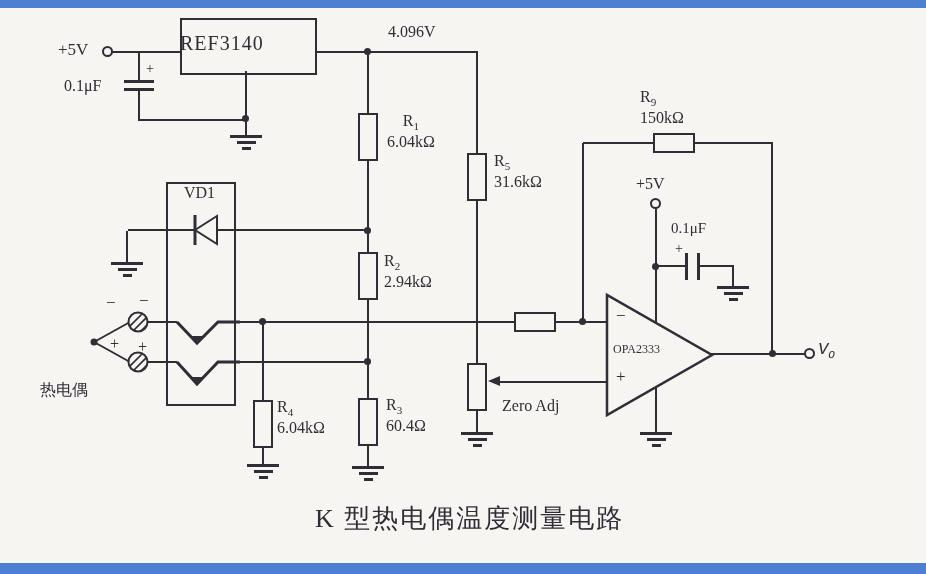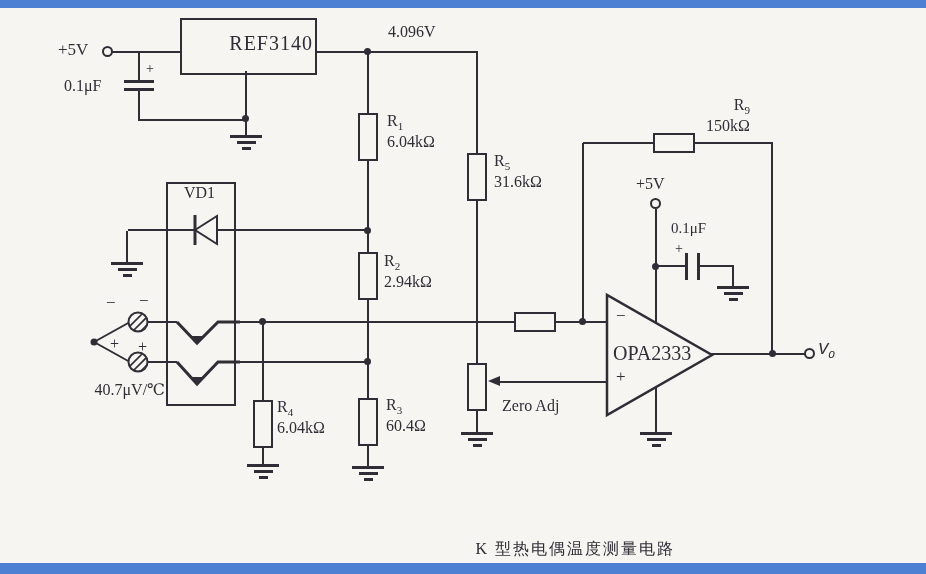--- a/index.html
+++ b/index.html
@@ -21,21 +21,21 @@
   .rv{position:absolute;width:16px;height:44px;border:2px solid var(--ink);background:var(--paper);}
   .rh{position:absolute;width:38px;height:16px;border:2px solid var(--ink);background:var(--paper);}
   .gnd{position:absolute;width:32px;}
   .gnd i{display:block;background:var(--ink);height:3px;margin:0 auto 3px auto;}
   .gnd i:nth-child(1){width:32px;}
   .gnd i:nth-child(2){width:19px;}
   .gnd i:nth-child(3){width:9px;}
   .lbl{position:absolute;white-space:nowrap;line-height:1.05;}
   .rlabel{position:absolute;line-height:1.12;font-size:16px;}
   .rlabel sub{font-size:11px;}
-  .ctr{text-align:right;}
+  .ctr{text-align:left;font-family:Liberation Serif, serif;}
   .box{position:absolute;border:2px solid var(--ink);background:transparent;}
   svg{position:absolute;overflow:visible;}
   .it{font-style:italic;font-family:Liberation Mono, monospace;}
 </style>
 </head>
 <body>
 
 <div id="canvas">
 
   <div class="banner" style="top:0;height:8px;"></div>
@@ -197,29 +197,29 @@
       <i></i>
     </div>
 
   <div class="lbl" style="left:58px;top:41px;font-size:17px;">+5V</div>
   <div class="lbl" style="left:146px;top:62px;font-size:14px;">+</div>
   <div class="lbl" style="left:64px;top:78px;font-size:16px;">0.1μF</div>
   <div class="lbl ctr" style="left:180px;top:33px;width:133px;font-size:20px;letter-spacing:1px;">REF3140</div>
   <div class="lbl" style="left:388px;top:24px;font-size:16px;">4.096V</div>
   <div class="lbl" style="left:184px;top:185px;font-size:16px;">VD1</div>
 
-  <div class="rlabel" style="left:387px;top:112px;">
+  <div class="rlabel" style="left:387px;top:112px;text-align:center;">
     <div><span>R</span><sub>1</sub></div>
     <div>6.04kΩ</div>
   </div>
   <div class="rlabel" style="left:494px;top:152px;">
     <div><span>R</span><sub>5</sub></div>
     <div>31.6kΩ</div>
   </div>
-  <div class="rlabel ctr" style="left:660px;top:88px;width:90px;margin-top:8px;">
+  <div class="rlabel ctr" style="left:640px;top:88px;width:90px;">
     <div><span>R</span><sub>9</sub></div>
     <div>150kΩ</div>
   </div>
   <div class="rlabel" style="left:384px;top:252px;">
     <div><span>R</span><sub>2</sub></div>
     <div>2.94kΩ</div>
   </div>
   <div class="rlabel" style="left:277px;top:398px;">
     <div><span>R</span><sub>4</sub></div>
     <div>6.04kΩ</div>
@@ -228,29 +228,29 @@
     <div><span>R</span><sub>3</sub></div>
     <div>60.4Ω</div>
   </div>
 
   <div class="lbl" style="left:502px;top:398px;font-size:16px;">Zero Adj</div>
   <div class="lbl" style="left:636px;top:176px;font-size:16px;">+5V</div>
   <div class="lbl" style="left:671px;top:221px;font-size:15px;">0.1μF</div>
   <div class="lbl" style="left:675px;top:242px;font-size:14px;">+</div>
 
   <div class="lbl" style="left:616px;top:307px;font-size:17px;">−</div>
-  <div class="lbl" style="left:613px;top:343px;font-size:20px;">OPA2333</div>
+  <div class="lbl" style="left:613px;top:343px;font-size:12px;">OPA2333</div>
   <div class="lbl" style="left:616px;top:368px;font-size:17px;">+</div>
 
   <div class="lbl it" style="left:818px;top:341px;font-size:17px;"><span>V</span><sub style="font-size:11px;">O</sub></div>
 
   <div class="lbl" style="left:106px;top:294px;font-size:17px;">−</div>
   <div class="lbl" style="left:139px;top:292px;font-size:17px;">−</div>
   <div class="lbl" style="left:110px;top:336px;font-size:16px;">+</div>
   <div class="lbl" style="left:138px;top:339px;font-size:16px;">+</div>
 
   <div class="lbl ctr" style="left:40px;top:378px;width:125px;font-size:16px;line-height:1.45;">
-    <div>40.7μV/℃</div>
-  </div>
-
-  <div class="lbl ctr" style="left:315px;top:505px;width:360px;font-size:16px;letter-spacing:2px;margin-top:36px;">K 型热电偶温度测量电路</div>
+    <div>热电偶</div>
+  </div>
+
+  <div class="lbl ctr" style="left:315px;top:505px;width:360px;font-size:26px;letter-spacing:2px;">K 型热电偶温度测量电路</div>
 
 </div>
 
 </body></html>

